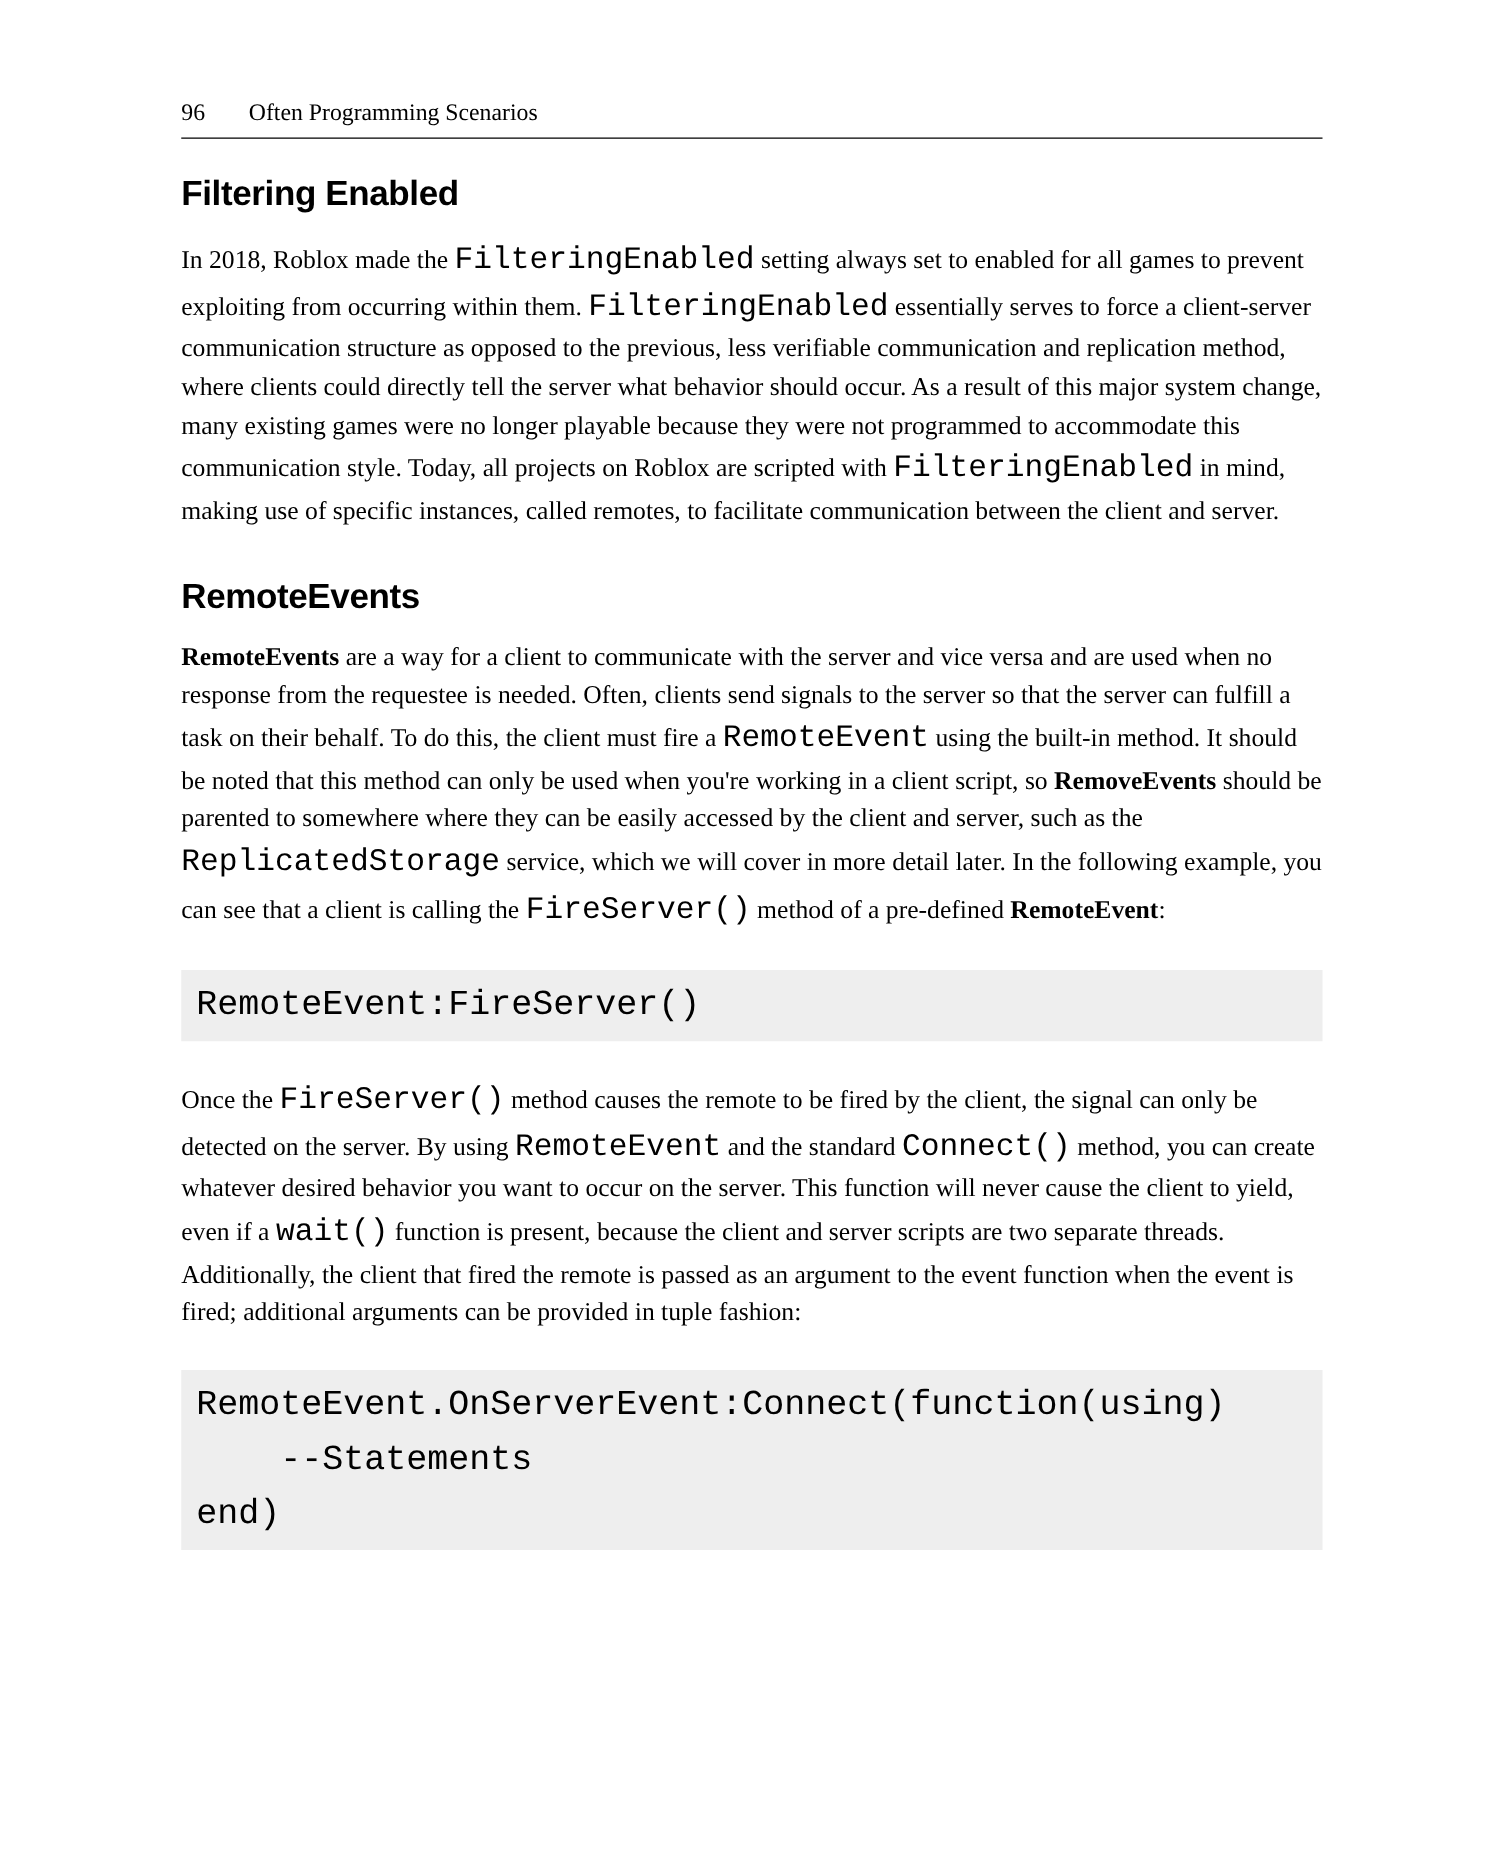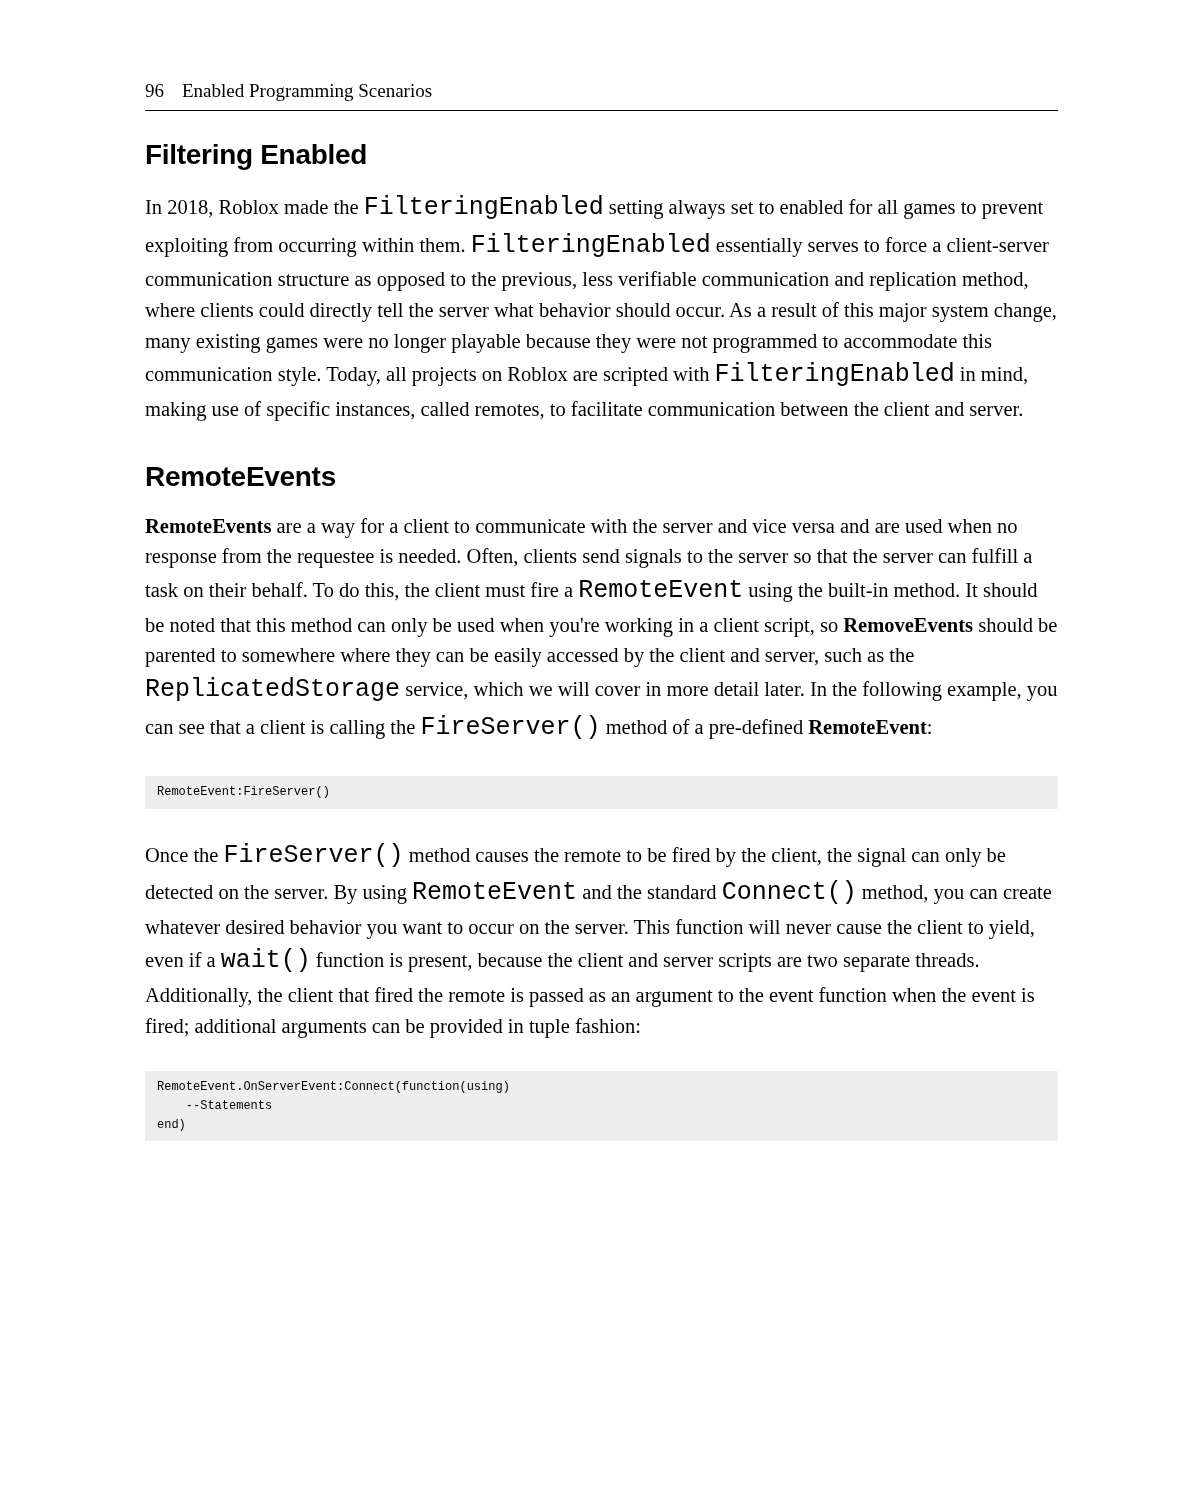--- a/index.html
+++ b/index.html
@@ -11,21 +11,21 @@
       font-family: Georgia, 'Times New Roman', serif;
       background: #ffffff;
       width: 1203px;
       height: 1500px;
       padding: 80px 145px 60px 145px;
       color: #000;
     }
     .page-header {
       display: flex;
       align-items: baseline;
-      gap: 18px;
+      gap: 35px;
       border-bottom: 1.5px solid #000;
       padding-bottom: 8px;
       margin-bottom: 28px;
     }
     .page-number {
       font-size: 19px;
       font-family: Georgia, serif;
     }
     .page-running-title {
       font-size: 19px;
@@ -48,37 +48,37 @@
       font-family: 'Courier New', Courier, monospace;
       font-size: 25px;
     }
     .bold {
       font-weight: bold;
     }
     .italic {
     }
     .code-block {
       font-family: 'Courier New', Courier, monospace;
-      font-size: 12px;
+      font-size: 28px;
       background: #eeeeee;
       padding: 7px 12px;
       margin-bottom: 28px;
       white-space: pre;
       line-height: 1.55;
     }
     .section-gap {
       margin-top: 36px;
     }
   </style>
 </head>
 <body>
 
 <div class="page-header">
   <span class="page-number">96</span>
-  <span class="page-running-title">Enabled Programming Scenarios</span>
+  <span class="page-running-title">Often Programming Scenarios</span>
 </div>
 
 <h2>Filtering Enabled</h2>
 
 <p class="body-text">
   <span>In 2018, Roblox made the </span><span class="mono">FilteringEnabled</span><span> setting always set to enabled for all games to prevent exploiting from occurring within them. </span><span class="mono">FilteringEnabled</span><span> essentially serves to force a client-server communication structure as opposed to the previous, less verifiable communication and replication method, where clients could directly tell the server what behavior should occur. As a result of this major system change, many existing games were no longer playable because they were not programmed to accommodate this communication style. Today, all projects on Roblox are scripted with </span><span class="mono">FilteringEnabled</span><span> in mind, making use of specific instances, called remotes, to facilitate communication between the client and server.</span>
 </p>
 
 <h2 class="section-gap">RemoteEvents</h2>
 

